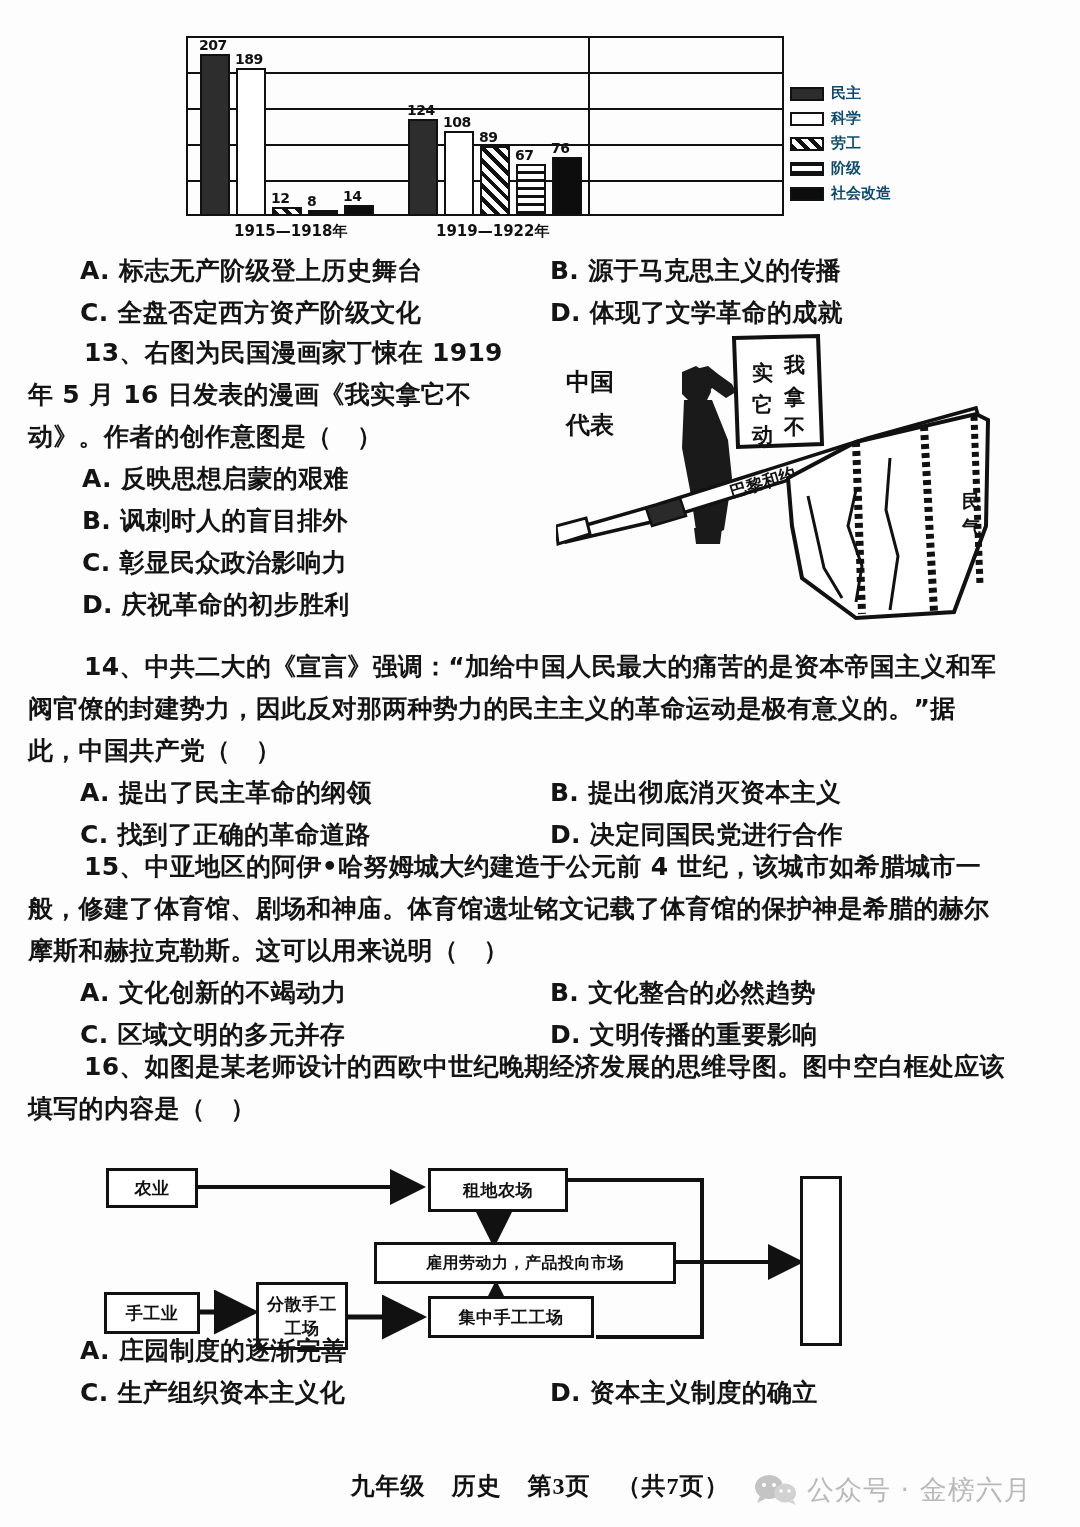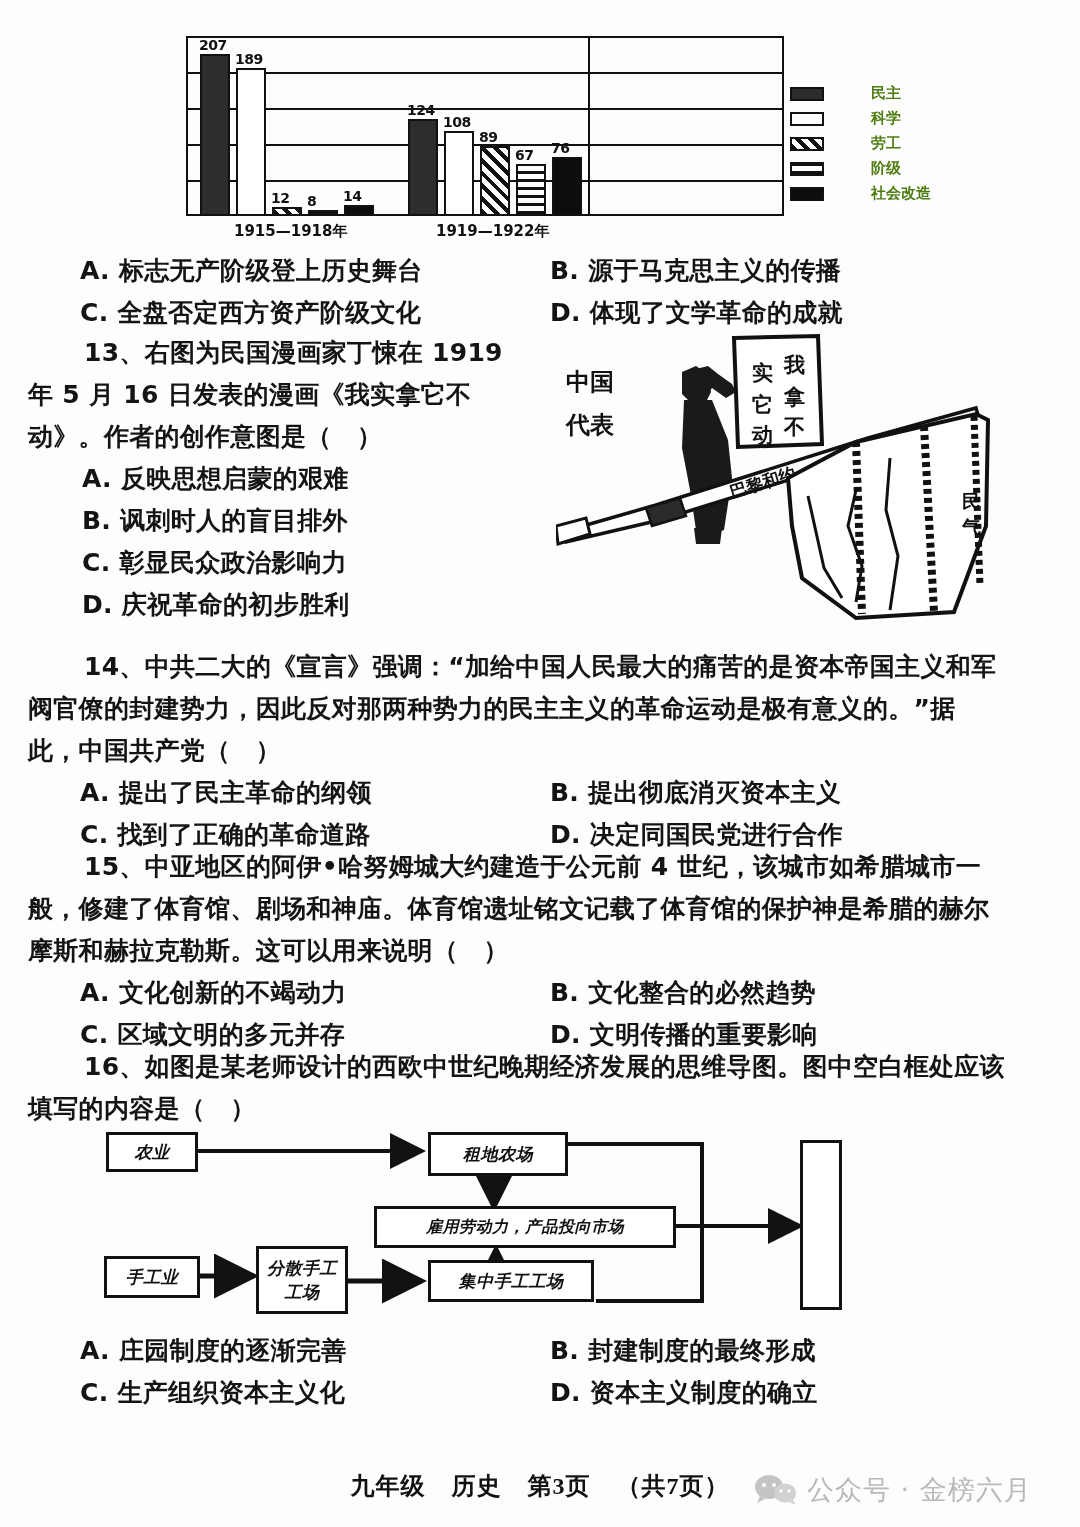--- a/index.html
+++ b/index.html
@@ -128,23 +128,22 @@
     height: 14px;
     border: 2px solid #111;
     box-sizing: border-box;
     margin-right: 7px;
     flex: none;
   }
   .legend-label {
     font-size: 15px;
     font-weight: bold;
     font-family: "DejaVu Sans", "Liberation Sans", sans-serif;
-    color: #4d7c0f;
+    color: #0c4a6e;
     white-space: nowrap;
-    margin-left: 40px;
   }
 
   
   .body-text {
     position: absolute;
     left: 0;
     top: 250px;
     width: 1080px;
   }
   .txt {
@@ -191,24 +190,23 @@
     height: 300px;
   }
 
   .q14block { position: absolute; left: 0; top: 646px; width: 1080px; }
   .q15block { position: absolute; left: 0; top: 846px; width: 1080px; }
   .q16block { position: absolute; left: 0; top: 1046px; width: 1080px; }
 
   .flowchart {
     position: absolute;
     left: 84px;
-    top: 1126px;
+    top: 1162px;
     width: 800px;
     height: 195px;
-    font-style: italic;
   }
   .fbox {
     position: absolute;
     border: 3px solid #111;
     box-sizing: border-box;
     background: #fff;
     display: flex;
     align-items: center;
     justify-content: center;
     text-align: center;
@@ -461,21 +459,20 @@
     <div class="fbox" style="left:290px; top:80px;  width:302px; height:42px; font-size:16px;">雇用劳动力，产品投向市场</div>
     <div class="fbox" style="left:20px;  top:130px; width:96px;  height:42px;">手工业</div>
     <div class="fbox" style="left:172px; top:120px; width:92px;  height:68px; line-height:24px;">分散手工工场</div>
     <div class="fbox" style="left:344px; top:134px; width:166px; height:42px;">集中手工工场</div>
     <div class="fbox" style="left:716px; top:14px;  width:42px;  height:170px;"></div>
   </div>
 
   <div class="q16opts">
     <div class="txt optrow">
       <div class="opt-a">A. 庄园制度的逐渐完善</div>
-      <div>B. 封建制度的最终形成</div>
     </div>
     <div class="txt optrow">
       <div class="opt-a">C. 生产组织资本主义化</div>
       <div>D. 资本主义制度的确立</div>
     </div>
   </div>
 
   <div class="footer">
     <div class="footer-text"><span>九年级</span><span class="footer-sp"></span><span>历史</span><span class="footer-sp"></span><span>第3页</span><span class="footer-sp"></span><span>（共7页）</span></div>
   </div>

